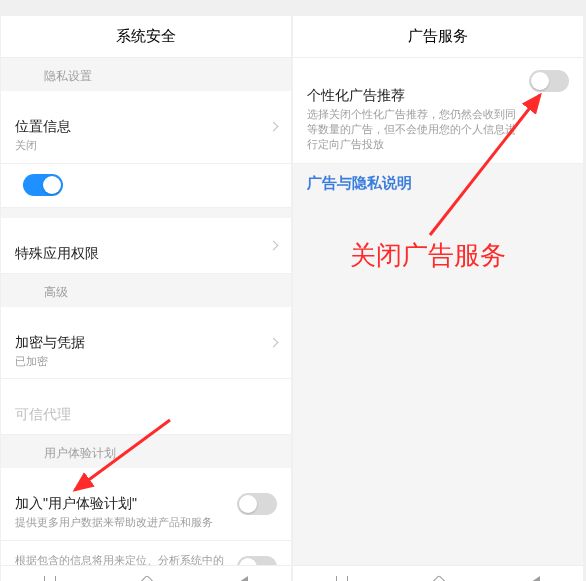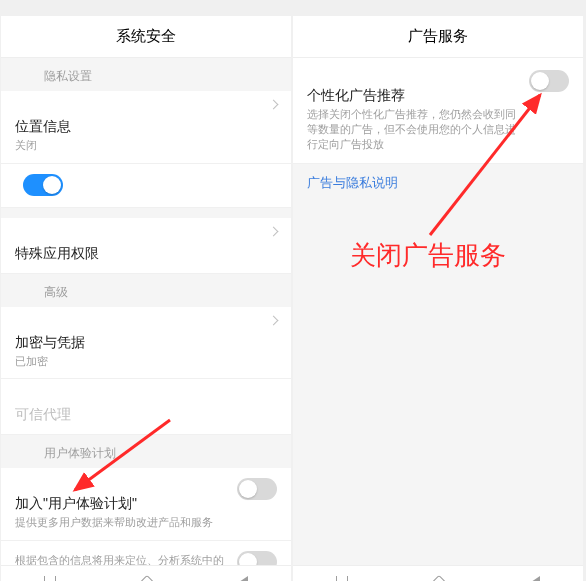--- a/index.html
+++ b/index.html
@@ -40,20 +40,21 @@
     padding: 10px 14px 6px;
     background: #f5f5f5;
     margin-left: 29px;
   }
   .gap { height: 10px; background: #f5f5f5; }
 
   .row {
     background: #fff;
     padding: 10px 14px;
     display: flex;
+    align-items: center;
     min-height: 44px;
     border-bottom: 1px solid #f0f0f0;
   }
   .row:last-child { border-bottom: none; }
   .row .text { flex: 1; min-width: 0; }
   .row .label {
     font-size: 14px;
     color: #222;
     line-height: 1.35;
     margin-top: 16px;
@@ -88,23 +89,24 @@
     background: #fff;
     top: 2px;
     box-shadow: 0 1px 2px rgba(0,0,0,.2);
   }
   .toggle.on  { background: #1e90ff; }
   .toggle.on::after  { right: 2px; }
   .toggle.off { background: #d9d9d9; }
   .toggle.off::after { left: 2px; }
 
   .link {
-    font-size: 13px;
+    font-size: 15px;
     color: #3b7ddd;
     padding: 10px 14px;
+    font-weight: bold;
   }
 
   .navbar {
     position: absolute;
     bottom: 0; left: 0; right: 0;
     height: 32px;
     background: #fff;
     display: flex;
     align-items: center;
     justify-content: space-around;

